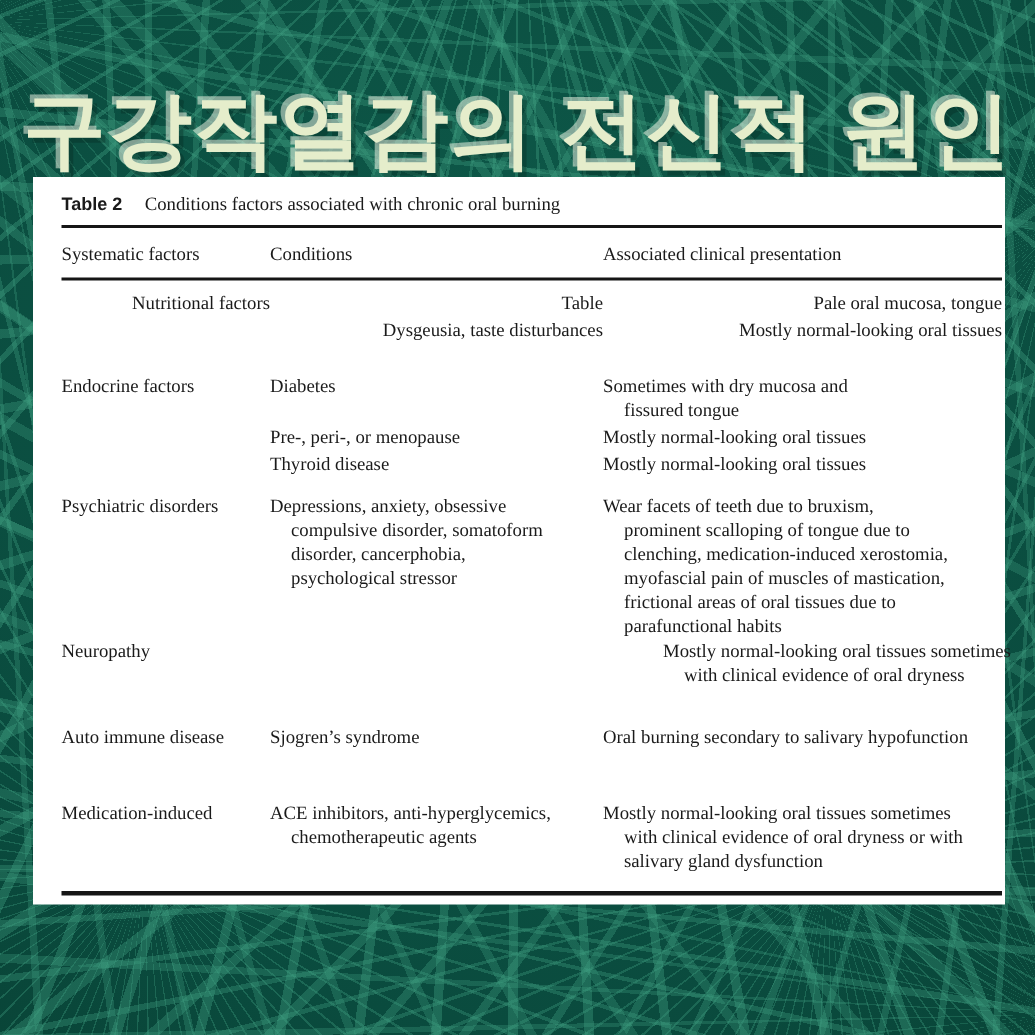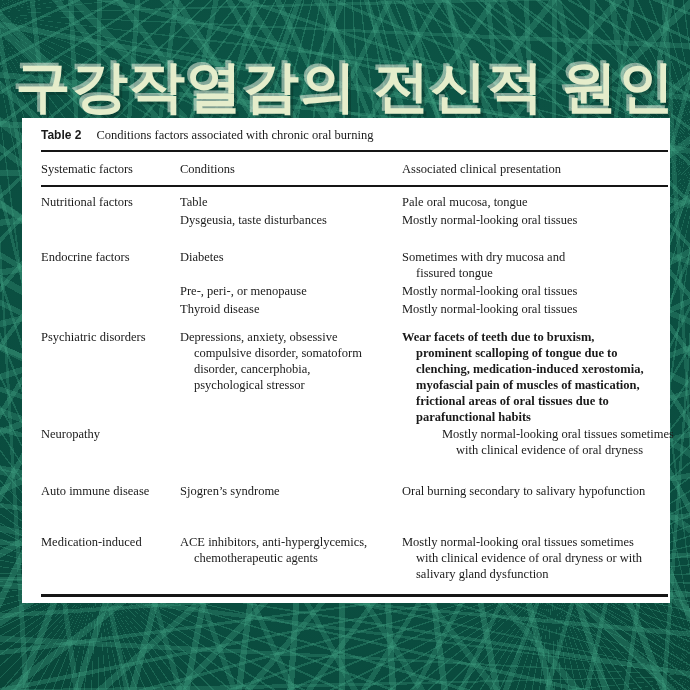--- a/index.html
+++ b/index.html
@@ -32,34 +32,34 @@
     text-shadow:-3px -3px 0 rgba(250,252,235,.5), 3px 3px 0 rgba(5,40,32,.35);
     margin-top:46px;
   }
   
   .panel{
     position:absolute;left:22px;top:118px;width:648px;height:485px;
     background:#ffffff;color:#1a1a1a;
     box-sizing:border-box;padding:9px 2px 0 19px;
     font-size:12.5px;line-height:16px;
   }
-  .caption{display:flex;align-items:flex-start;height:17px;}
+  .caption{display:flex;align-items:center;height:17px;}
   .caption .lbl{
     font-family:"Liberation Sans", sans-serif;font-weight:bold;
     font-size:12px;margin-right:15px;
   }
   .rule{height:2px;background:#151515;margin-top:6px;}
   .rule.mid{margin-top:8px;}
   .rule.thick{height:3px;margin-top:12px;}
   .hdr{
     display:grid;grid-template-columns:139px 222px 1fr;
     margin-top:9px;height:16px;
   }
   .trow{display:grid;grid-template-columns:139px 222px 1fr;}
-  .trow:nth-child(1){margin-top:7px;}
+  .trow:nth-child(1){margin-top:7px;text-align:right;}
   .trow:nth-child(2){margin-top:21px;}
   .trow:nth-child(3){margin-top:12px;}
   .trow:nth-child(4){margin-top:1px;gap:20px;}
   .trow:nth-child(5){margin-top:25px;}
   .trow:nth-child(6){margin-top:35px;}
   .cell{min-width:0;}
   .cell.factor{grid-column:1;grid-row:1;}
   .entry-gap{margin-top:2px;}
   .ln{white-space:nowrap;}
   .ln.indent{padding-left:14px;}
@@ -124,21 +124,21 @@
         </div>
       </div>
       <div class="trow">
         <div class="cell factor">Psychiatric disorders</div>
         <div class="cell cond" style="grid-area: 1 / 2;">
           <div class="ln">Depressions, anxiety, obsessive</div>
           <div class="ln indent">compulsive disorder, somatoform</div>
           <div class="ln indent">disorder, cancerphobia,</div>
           <div class="ln indent">psychological stressor</div>
         </div>
-        <div class="cell pres" style="grid-area: 1 / 3; font-weight: bold;">
+        <div class="cell pres" style="grid-area: 1 / 3;">
           <div class="ln">Wear facets of teeth due to bruxism,</div>
           <div class="ln indent">prominent scalloping of tongue due to</div>
           <div class="ln indent">clenching, medication-induced xerostomia,</div>
           <div class="ln indent">myofascial pain of muscles of mastication,</div>
           <div class="ln indent">frictional areas of oral tissues due to</div>
           <div class="ln indent">parafunctional habits</div>
         </div>
       </div>
       <div class="trow">
         <div class="cell factor">Neuropathy</div>

